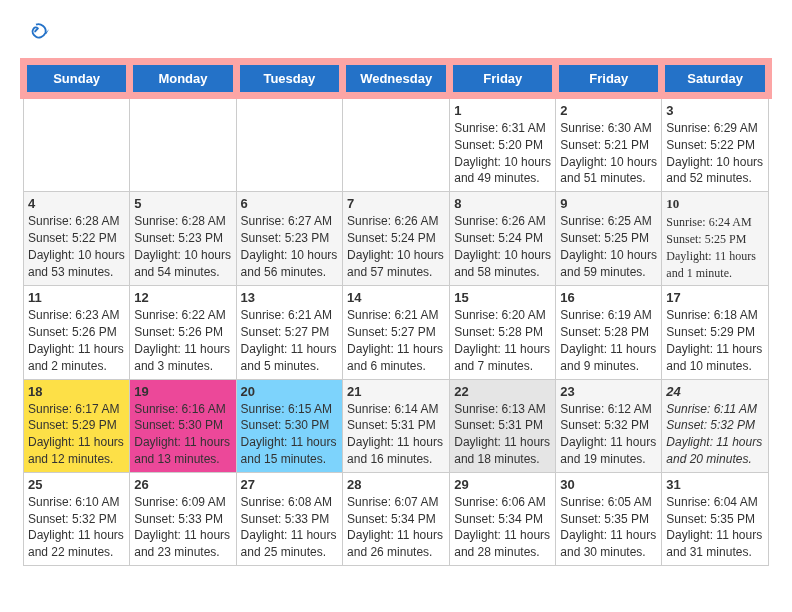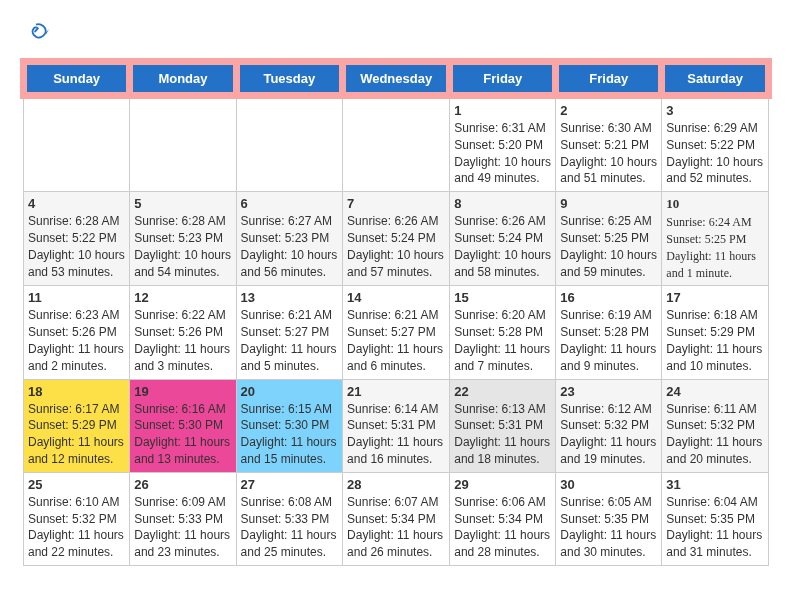--- a/index.html
+++ b/index.html
@@ -226,21 +226,21 @@
           <div class="day-info">Sunrise: 6:14 AM<br>Sunset: 5:31 PM<br>Daylight: 11 hours and 16 minutes.</div>
         </td>
         <td style="background: #e5e5e5;">
           <span class="day-number">22</span>
           <div class="day-info">Sunrise: 6:13 AM<br>Sunset: 5:31 PM<br>Daylight: 11 hours and 18 minutes.</div>
         </td>
         <td style="background: rgb(245, 245, 245);">
           <span class="day-number">23</span>
           <div class="day-info">Sunrise: 6:12 AM<br>Sunset: 5:32 PM<br>Daylight: 11 hours and 19 minutes.</div>
         </td>
-        <td style="background: rgb(245, 245, 245);">
+        <td style="background: rgb(245, 245, 245); font-style: italic;">
           <span class="day-number">24</span>
           <div class="day-info">Sunrise: 6:11 AM<br>Sunset: 5:32 PM<br>Daylight: 11 hours and 20 minutes.</div>
         </td>
       </tr>
       <tr>
         <td>
           <span class="day-number">25</span>
           <div class="day-info">Sunrise: 6:10 AM<br>Sunset: 5:32 PM<br>Daylight: 11 hours and 22 minutes.</div>
         </td>
         <td>

